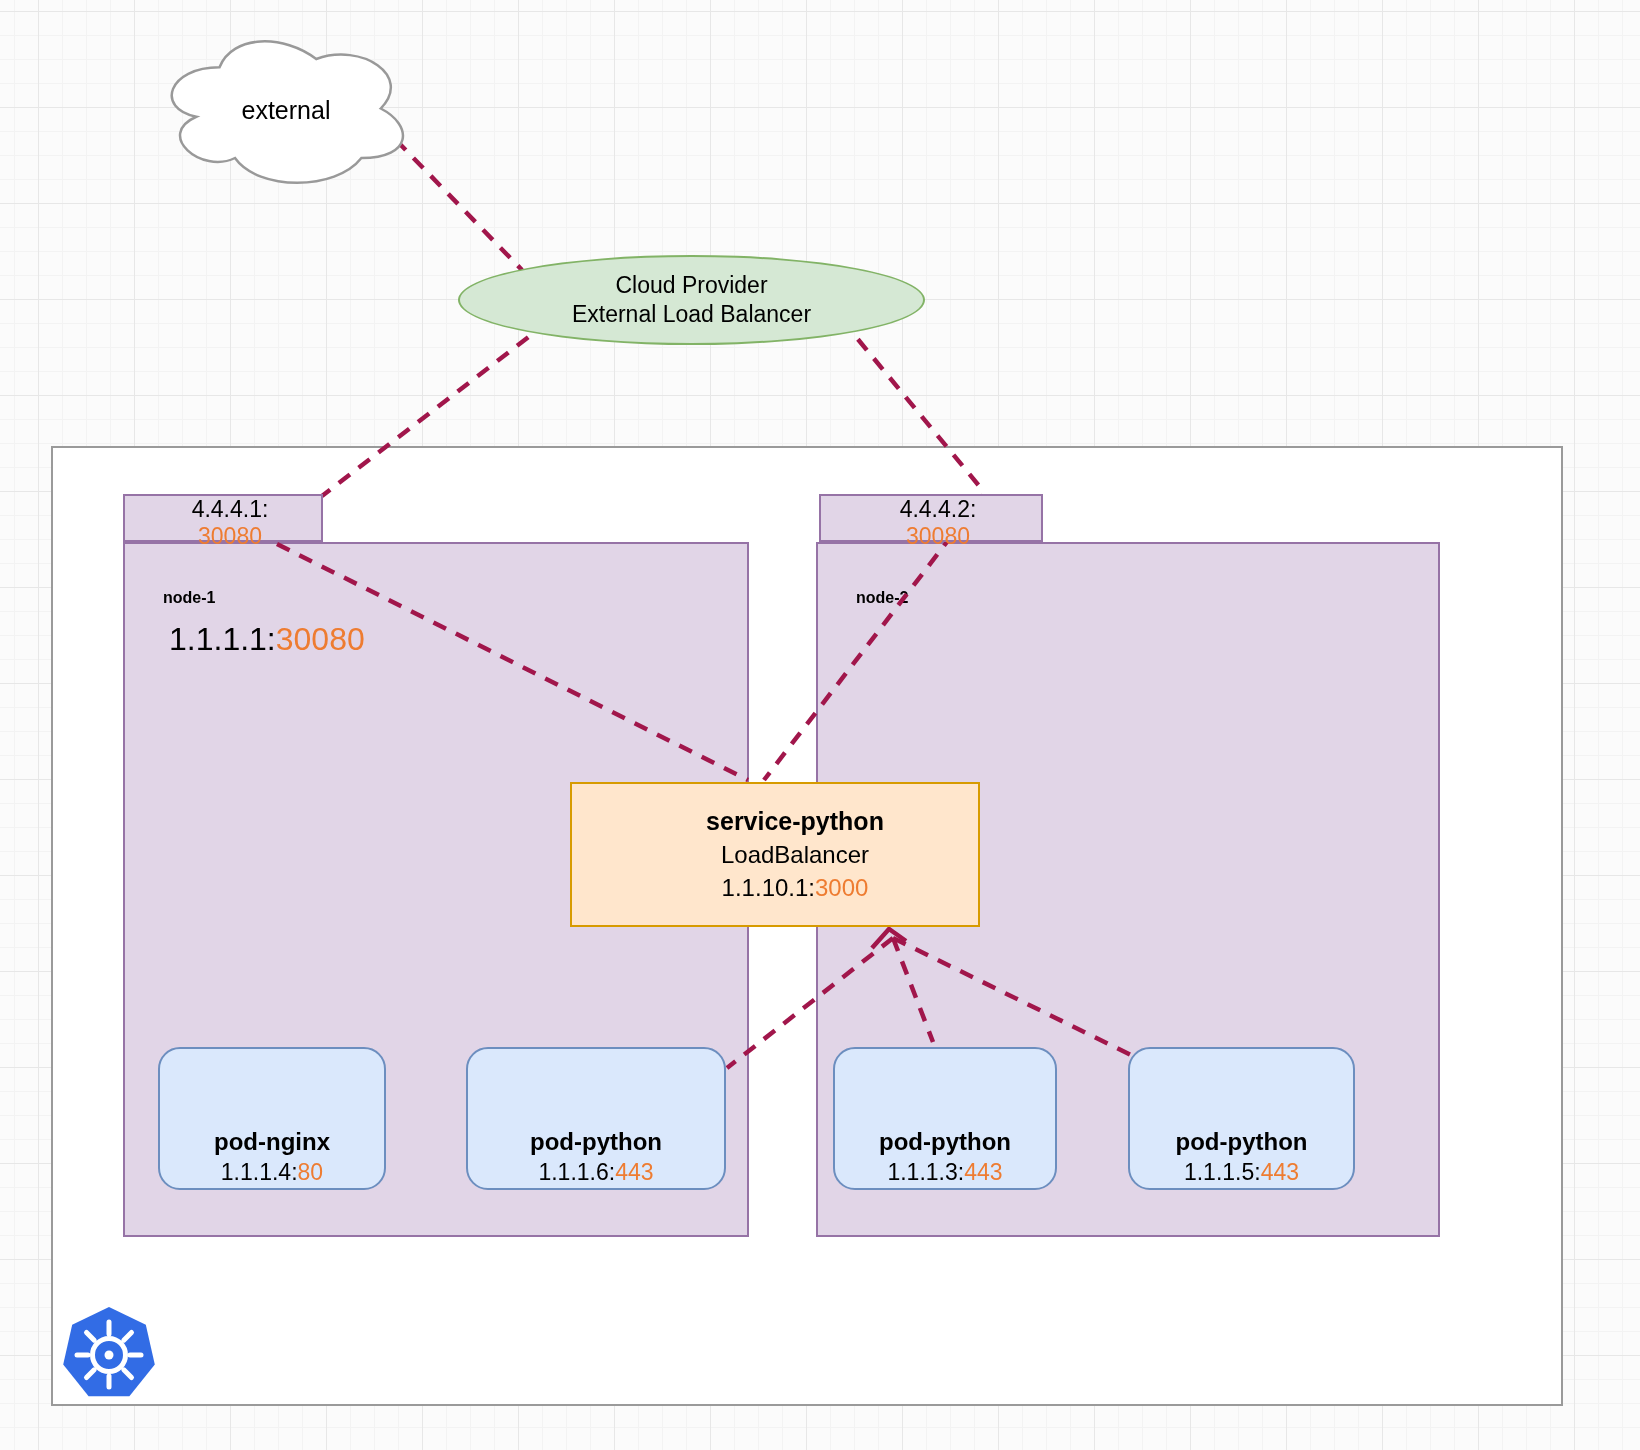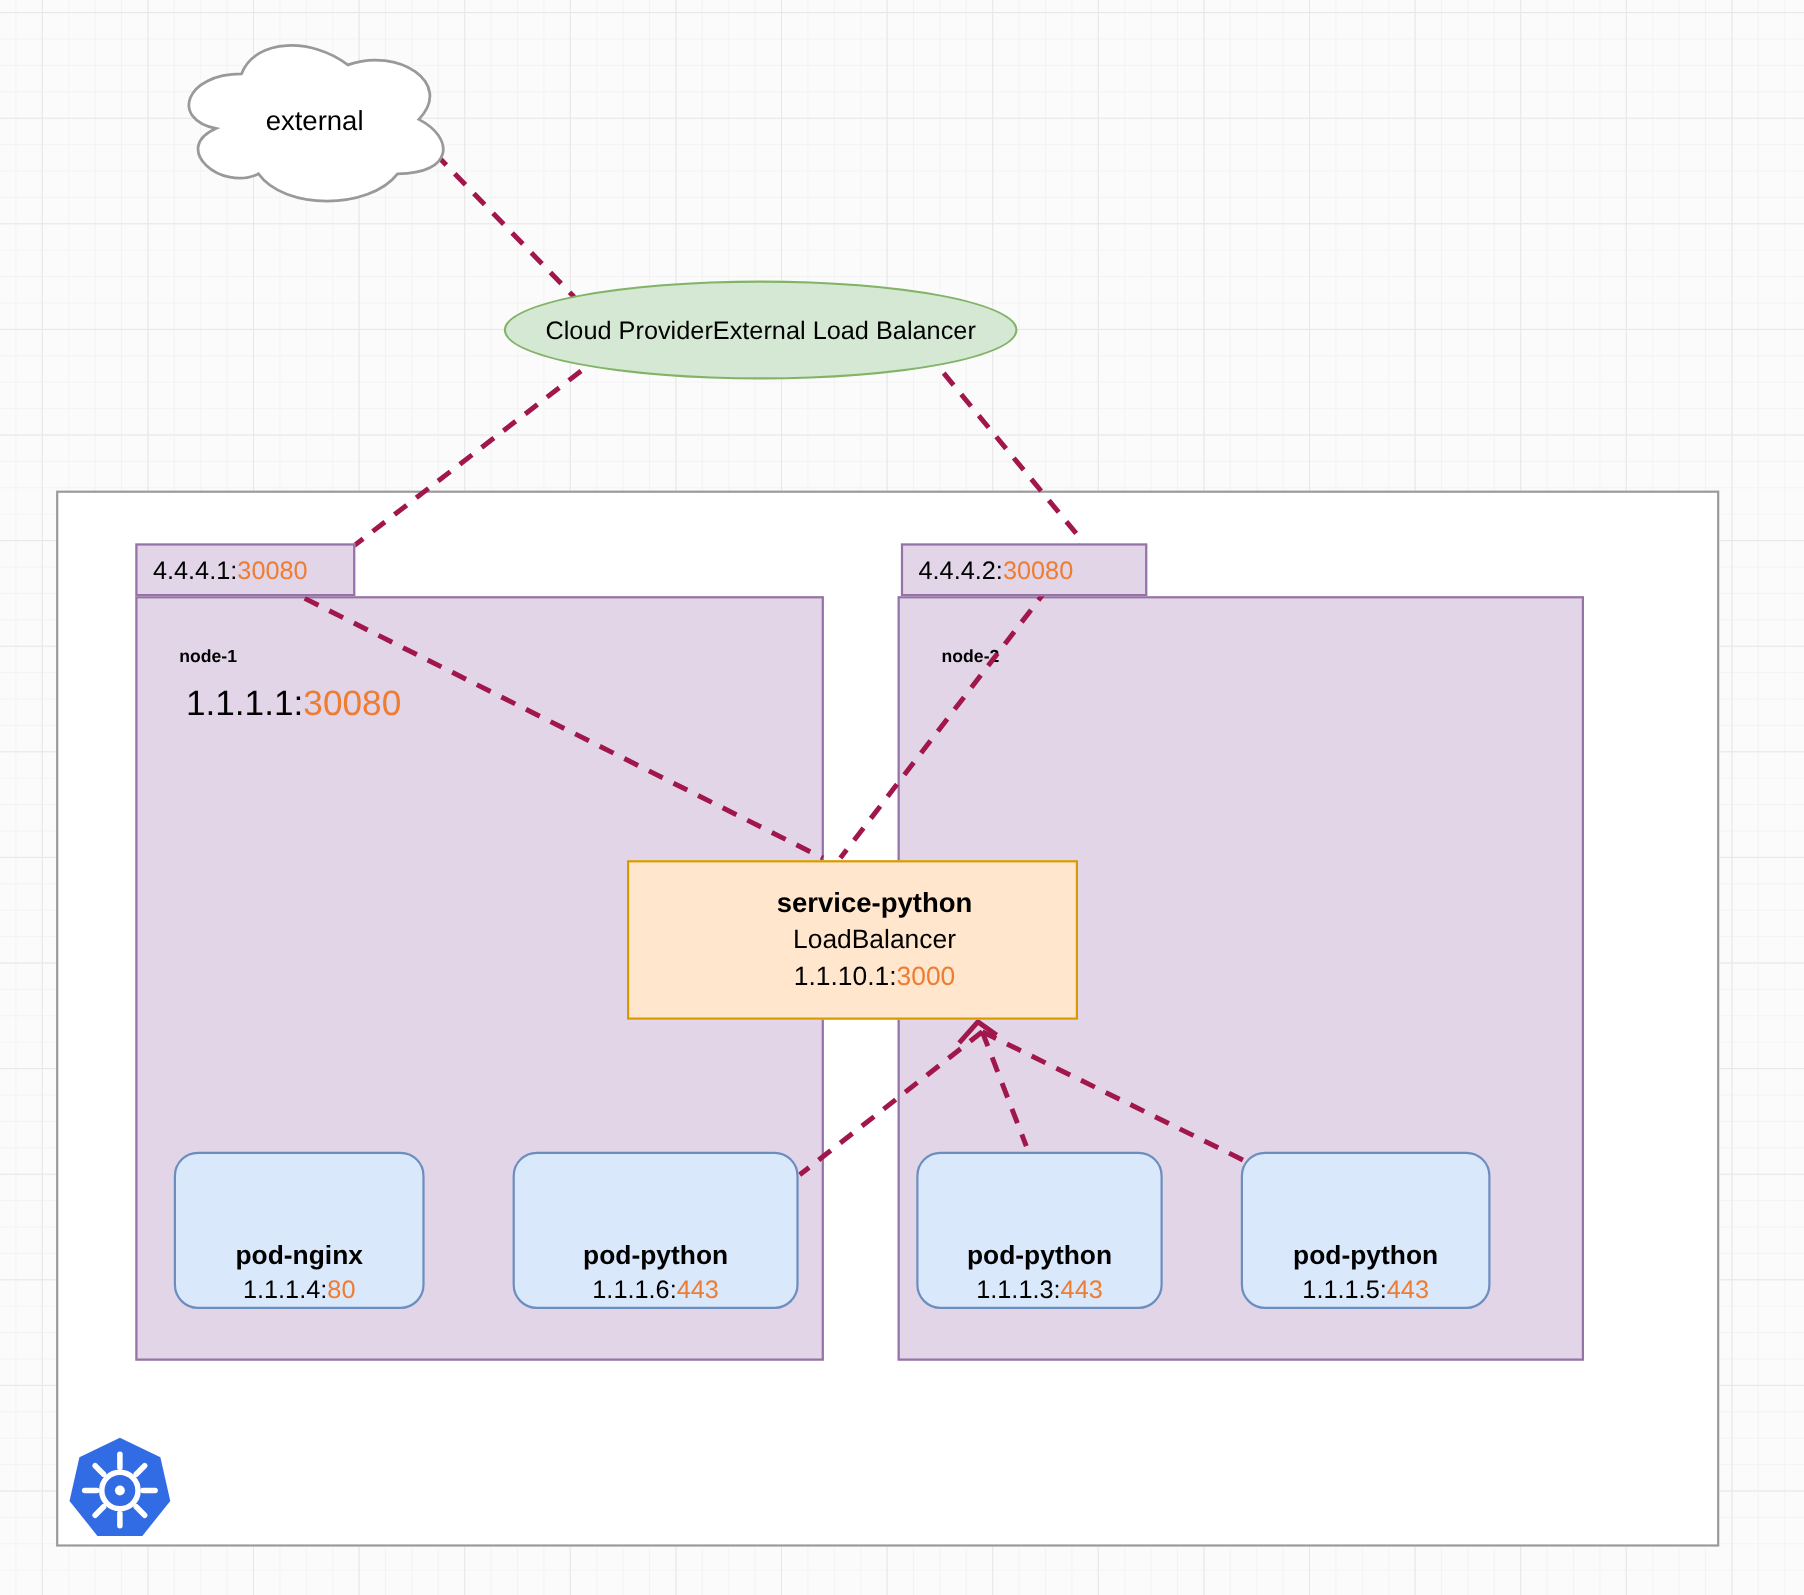--- a/index.html
+++ b/index.html
@@ -30,21 +30,21 @@
     display:flex;align-items:center;justify-content:center;
     font-size:25px;
   }
 
   
   .lb-ellipse{
     position:absolute;left:458px;top:255px;width:467px;height:90px;
     background:var(--lb-fill,#d5e8d4);
     border:2.5px solid var(--lb-border,#82b366);
     border-radius:50%;
-    display:flex;flex-direction:row;align-items:center;justify-content:center;
+    display:flex;flex-direction:column;align-items:center;justify-content:center;
     font-size:23px;line-height:29px;
     z-index:3;box-sizing:border-box;
   }
 
   
   .cluster-box{
     position:absolute;left:51px;top:446px;width:1512px;height:960px;
     background:#fff;border:2.5px solid #9a9a9a;box-sizing:border-box;z-index:0;
   }
 
@@ -54,21 +54,21 @@
     background:var(--node-fill,#e1d5e7);
     border:2px solid var(--node-border,#9673a6);
     box-sizing:border-box;z-index:1;
   }
   .node-tab{
     position:absolute;height:48px;
     background:var(--node-fill,#e1d5e7);
     border:2px solid var(--node-border,#9673a6);
     box-sizing:border-box;z-index:3;
     display:flex;align-items:center;
-    padding-left:14px;font-size:23px;
+    padding-left:14px;font-size:23px;flex-direction:column;
   }
   .node1-body{left:123px;top:542px;}
   .node1-tab{left:123px;top:494px;width:200px;}
   .node2-body{left:816px;top:542px;width:624px;}
   .node2-tab{left:819px;top:494px;width:224px;}
   .node-name{margin:45px 0 0 38px;font-size:16px;font-weight:bold;}
   .node-ip{margin:14px 0 0 44px;font-size:32px;}
 
   
   .conn-svg{position:absolute;left:0;top:0;z-index:2;pointer-events:none;}

